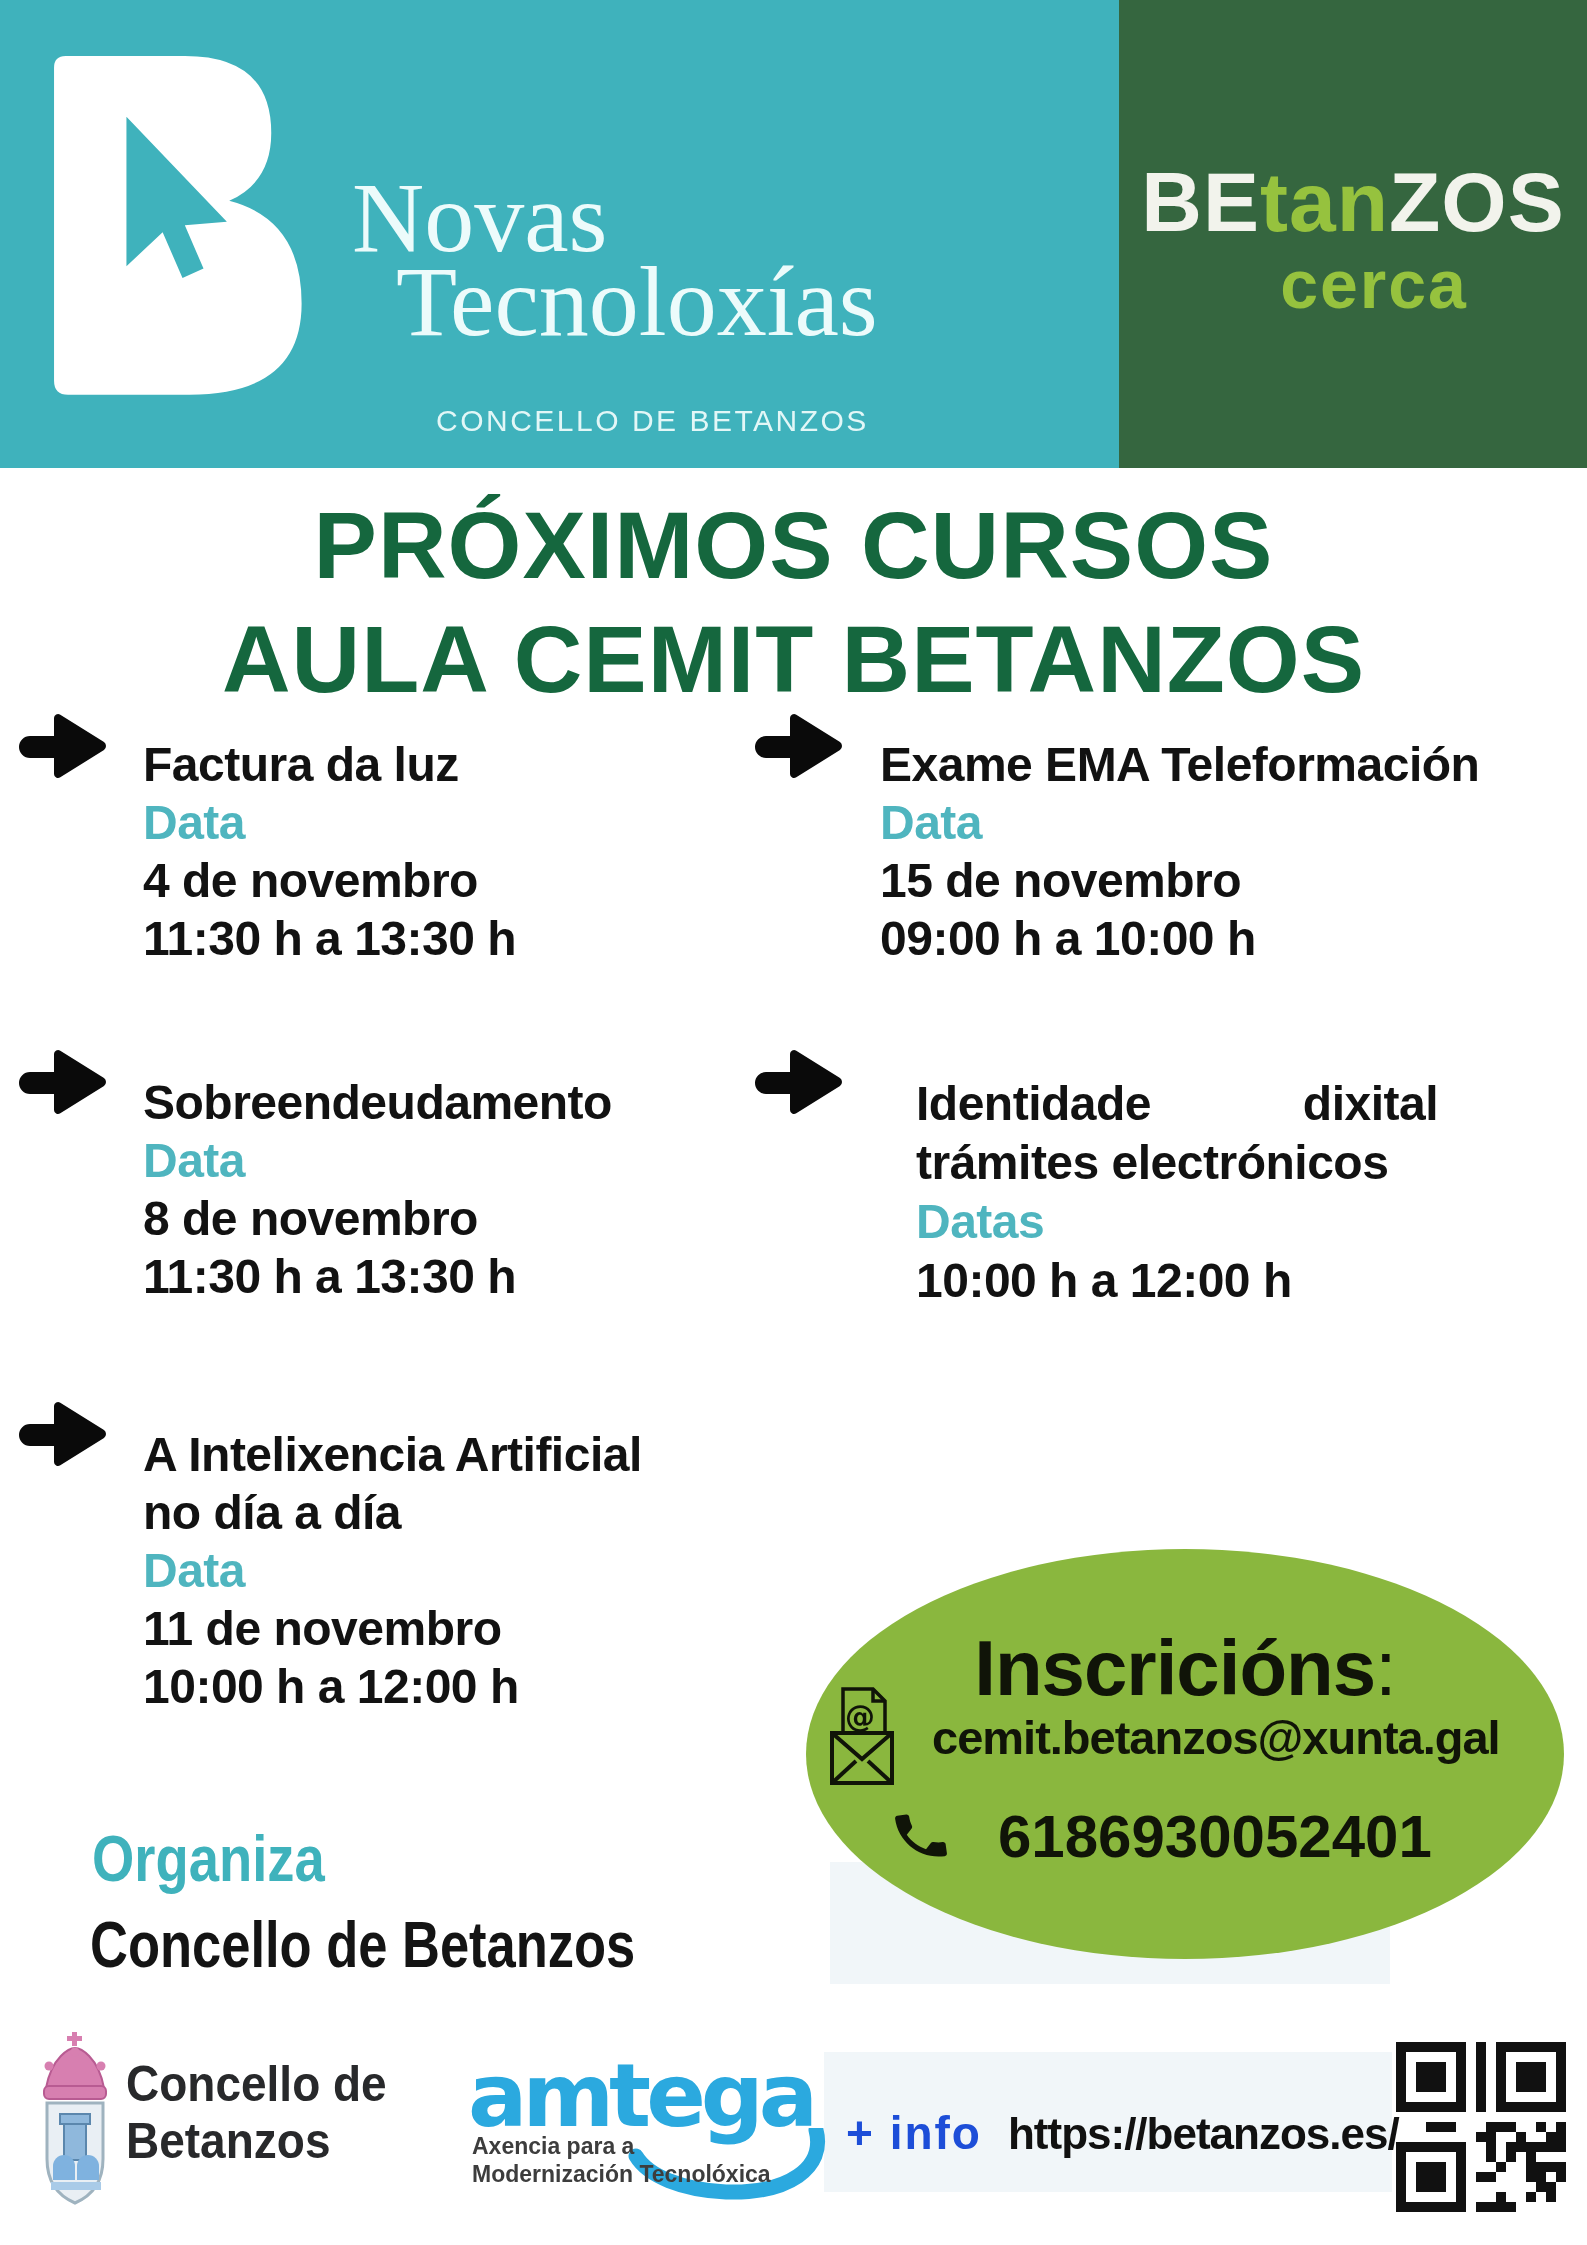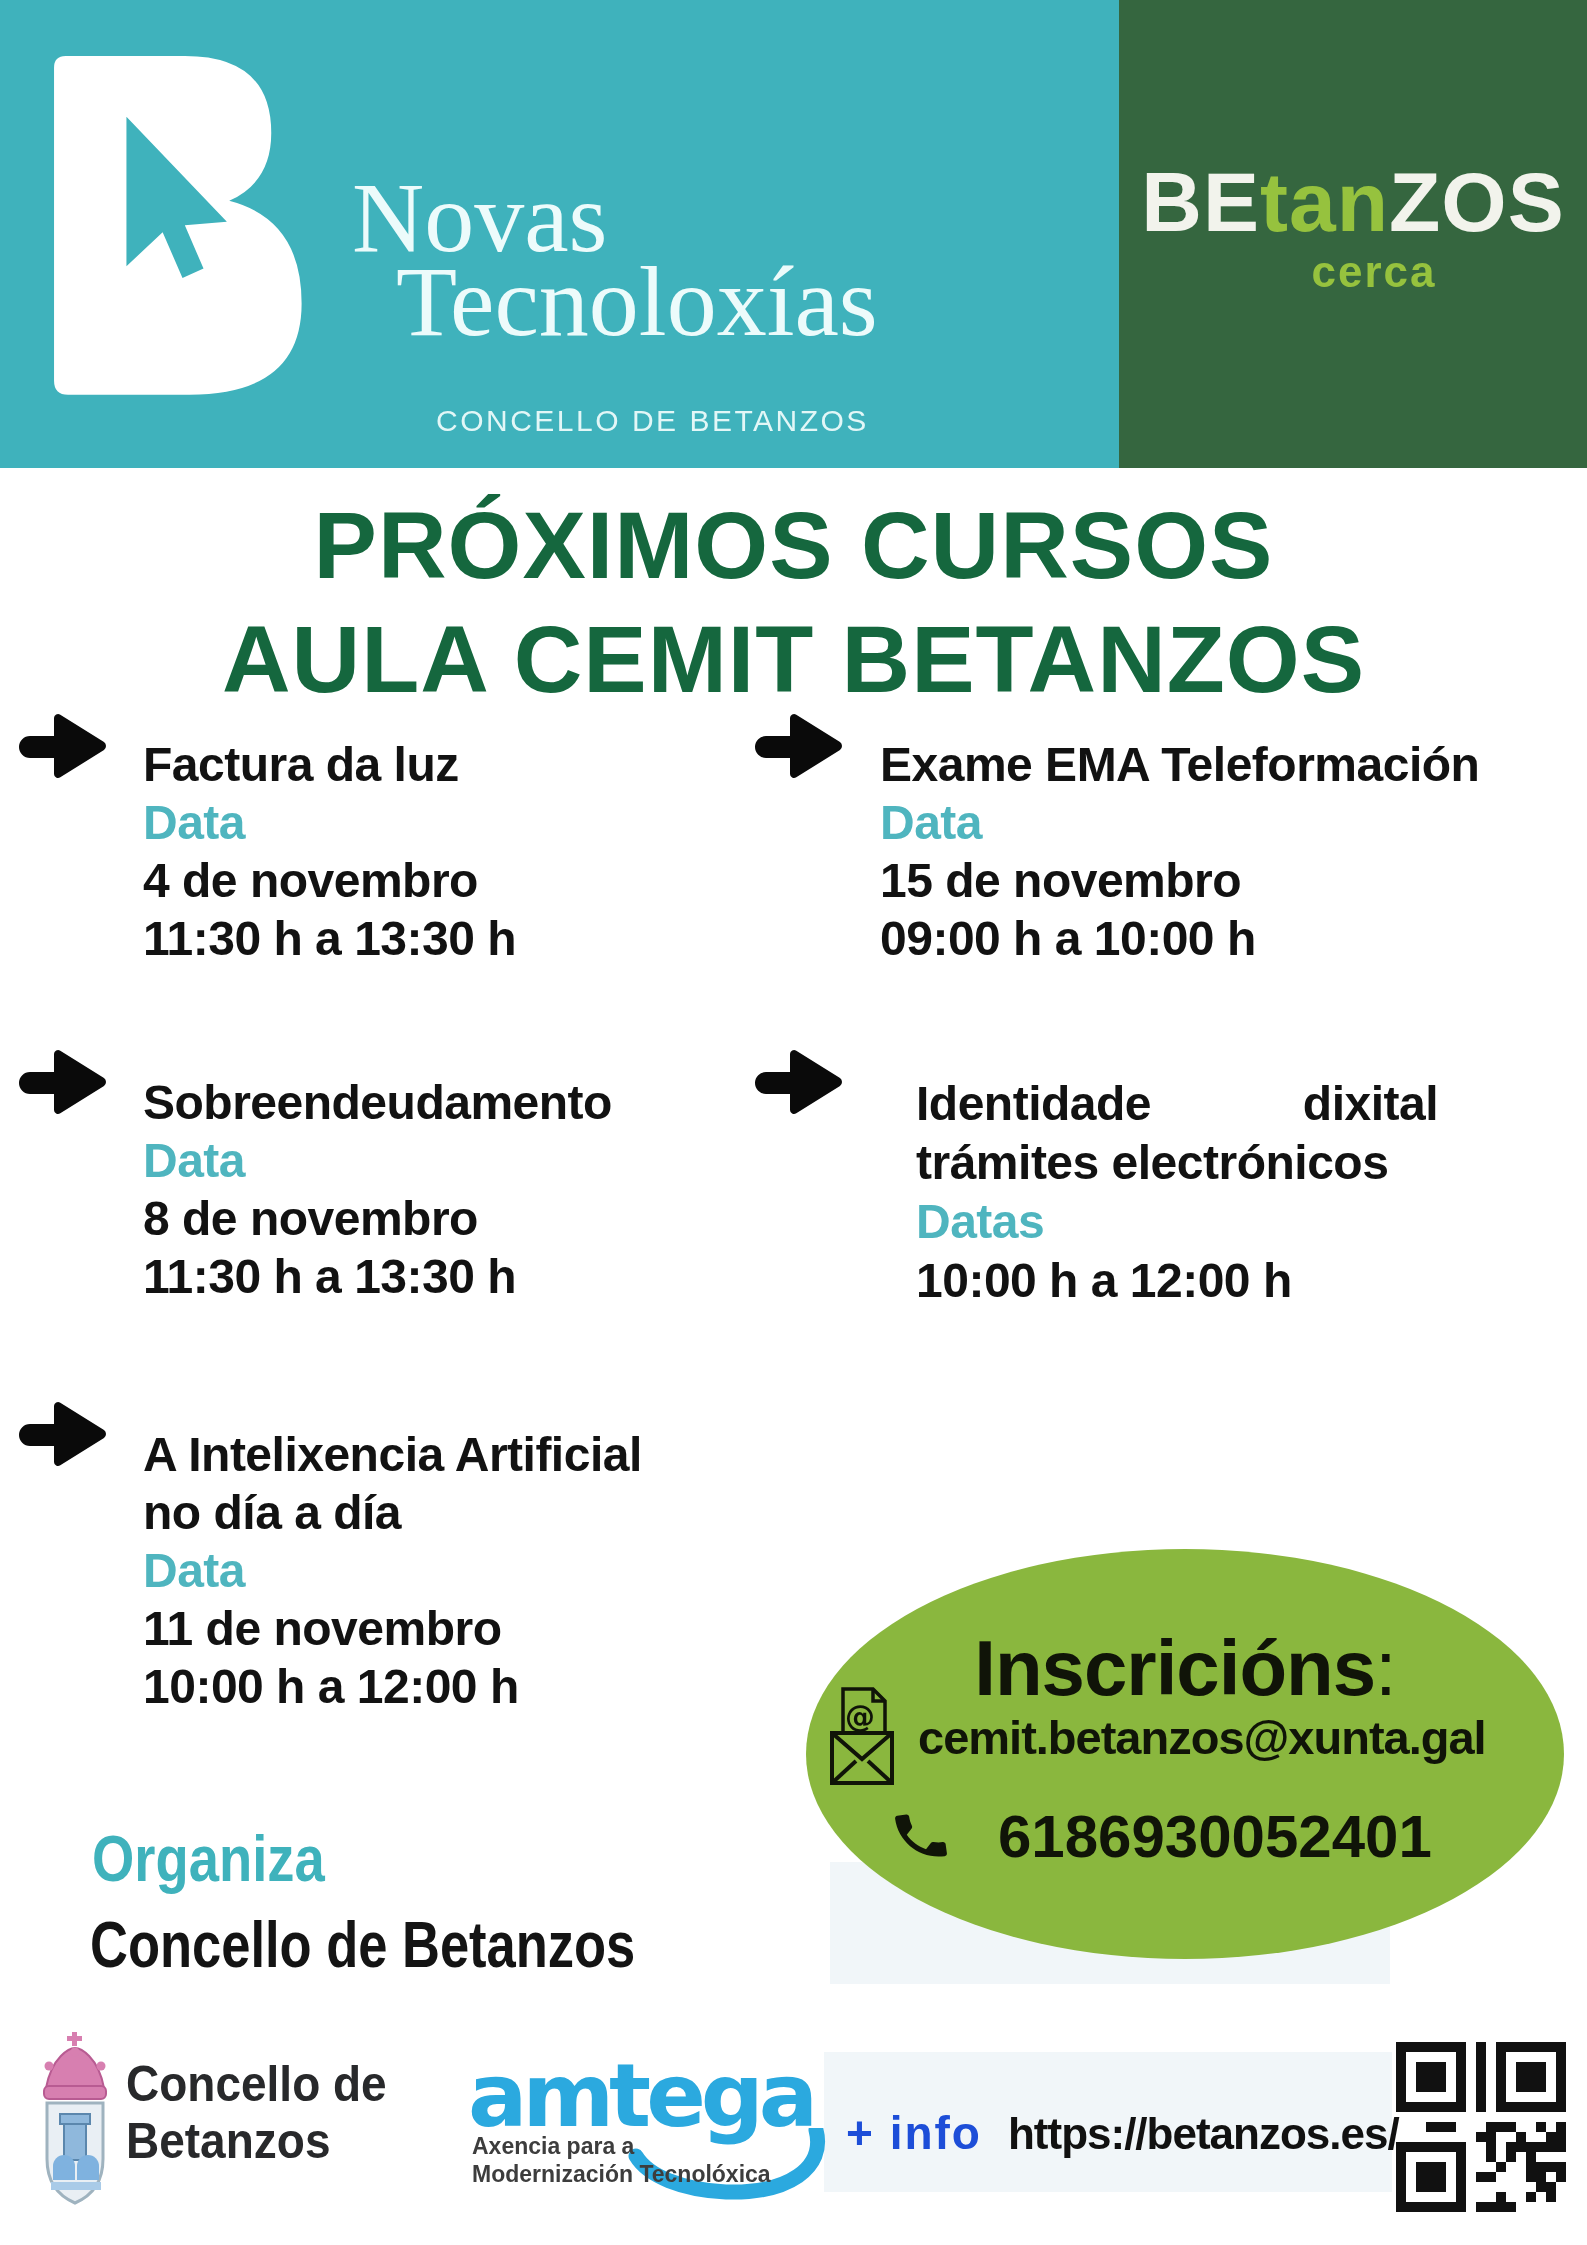--- a/index.html
+++ b/index.html
@@ -7,41 +7,41 @@
         font-family:"Liberation Sans",sans-serif;color:#121212;}
   .abs{position:absolute;}
 
   
   .header-teal{position:absolute;left:0;top:0;width:1119px;height:468px;background:#3FB2BC;}
   .header-green{position:absolute;left:1119px;top:0;width:468px;height:468px;background:#35663F;}
   .brand-line{position:absolute;font-family:"Liberation Serif",serif;color:#ECFBFB;font-size:100px;line-height:1;font-weight:400;}
   .brand-sub{position:absolute;color:#E2F7F7;font-size:30px;letter-spacing:2.5px;font-weight:400;}
   .badge{position:absolute;left:1119px;top:160px;width:468px;text-align:center;font-weight:800;line-height:1;}
   .badge .l1{font-size:84px;letter-spacing:1px;color:#F2F3EC;}
-  .badge .l2{font-size:44px;color:#96C23E;letter-spacing:2px;margin-top:6px;padding-left:42px;}
+  .badge .l2{font-size:68px;color:#96C23E;letter-spacing:2px;margin-top:6px;padding-left:42px;}
   .lg{color:#96C23E;}
 
   
   .poster-title{position:absolute;left:0;top:488px;width:1587px;text-align:center;
      color:#15673E;font-weight:800;font-size:95px;line-height:114px;letter-spacing:1px;}
 
   
   .course{position:absolute;font-weight:700;font-size:48px;line-height:58px;letter-spacing:-0.5px;color:#121212;margin-top:28px;}
   .course .c-data{color:#4FB5BF;}
   .justify{text-align:justify;text-align-last:justify;}
   .bullet{position:absolute;width:90px;height:68px;}
 
   
   .pale{position:absolute;background:#f1f6f9;}
   .ellipse{position:absolute;left:806px;top:1549px;width:758px;height:410px;background:#8AB73E;border-radius:50%;}
   .ins-heading{position:absolute;left:0;top:74px;width:100%;text-align:center;color:#101408;
      font-size:78px;font-weight:800;letter-spacing:-1px;}
   .ins-heading .colon{font-weight:400;}
   .ins-email{position:absolute;left:20px;top:138px;display:flex;align-items:center;gap:20px;}
-  .ins-email .txt{font-size:47px;font-weight:800;color:#101408;letter-spacing:-1px;}
+  .ins-email .txt{font-size:47px;font-weight:800;color:#101408;letter-spacing:-1px;margin-left:14px;}
   .ins-phone{position:absolute;left:84px;top:248px;display:flex;align-items:center;gap:46px;}
   .ins-phone .txt{font-size:60px;font-weight:800;color:#101408;letter-spacing:0px;}
 
   
   .org-label{position:absolute;left:92px;top:1822px;font-size:64px;font-weight:800;color:#3FB2BC;
      transform:scaleX(0.85);transform-origin:left;}
   .org-name{position:absolute;left:90px;top:1908px;font-size:64px;font-weight:800;color:#141414;
      transform:scaleX(0.82);transform-origin:left;}
 
   

